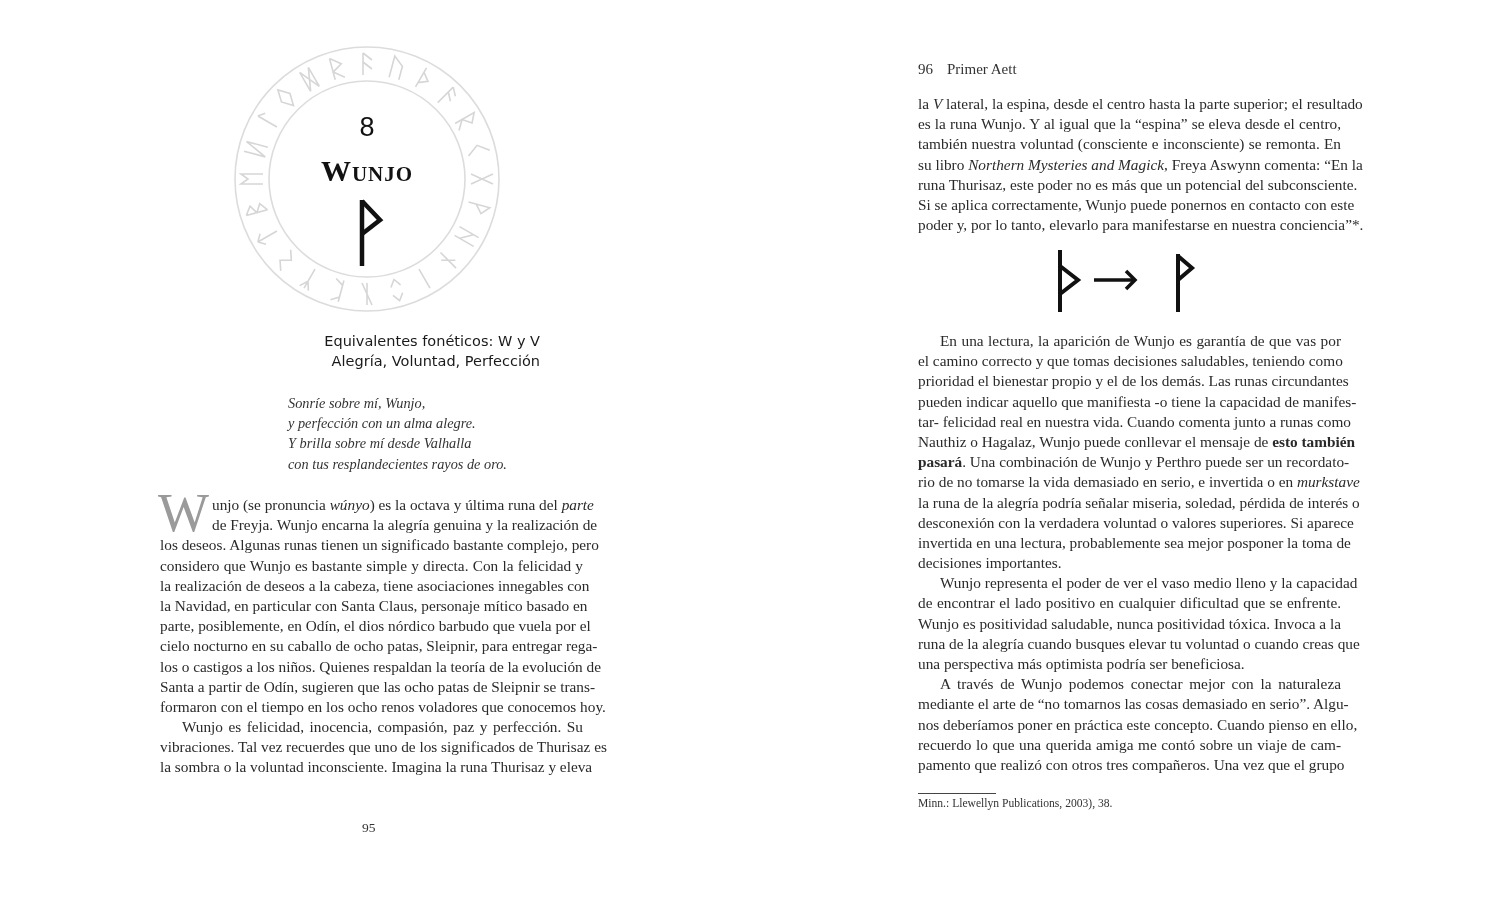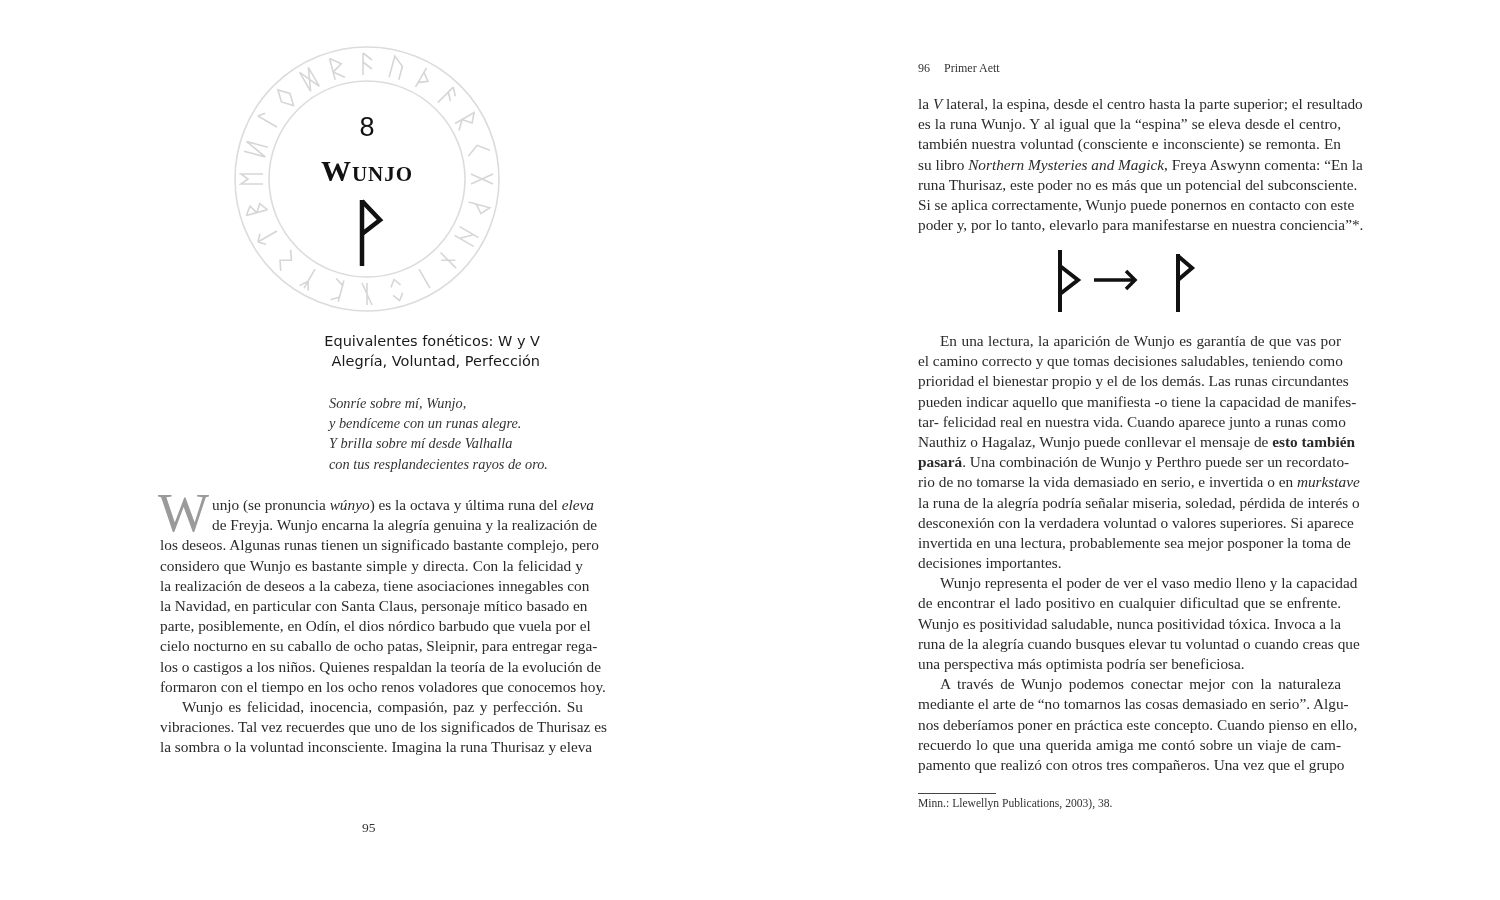--- a/index.html
+++ b/index.html
@@ -18,36 +18,36 @@
                    font-variant: small-caps; font-weight: bold; }
   .main-rune { position: absolute; left: 350px; top: 196px; width: 40px; height: 72px; }
 
   .meta { position: absolute; left: 230px; width: 310px; text-align: right;
           font-family: "DejaVu Sans", "Liberation Sans", sans-serif; font-size: 14.5px; color: #1a1a1a; }
   .meta.phon { top: 333px; }
   .meta.kw { top: 353px; }
 
   .poem { position: absolute; left: 288px; top: 393px; font-style: italic; font-size: 14.3px;
           line-height: 20.2px; color: #333; }
-  .poem div { white-space: nowrap; margin-left: 41px; }
+  .poem div { white-space: nowrap; }
 
   .body-text { position: absolute; font-size: 15.3px; line-height: 20.2px; color: #2a2a2a; text-align: justify; }
   .body-text .line { display: block; text-align: justify; text-align-last: justify; height: 20.2px; white-space: nowrap; }
   .body-text .line.last { text-align-last: left; }
   .body-text .line.indent { text-indent: 22px; }
 
   #left-body { left: 160px; top: 495px; width: 423px; }
   .dropcap { position: absolute; left: 158px; top: 490px; font-size: 54px; line-height: 46px; color: #9a9a9a;
              font-family: "Liberation Serif", serif; }
   #left-body .line.dc { padding-left: 52px; }
 
   .folio { position: absolute; font-size: 13.5px; color: #333; }
   .folio.left { left: 362px; top: 820px; }
 
-  .running-head { position: absolute; left: 918px; top: 61px; font-size: 12px; color: #333; }
+  .running-head { position: absolute; left: 918px; top: 61px; font-size: 15px; color: #333; }
   .running-head span { margin-right: 14px; }
 
   #right-body-1 { left: 918px; top: 94px; width: 423px; }
   .rune-transform { position: absolute; left: 1050px; top: 248px; width: 150px; height: 66px; }
   #right-body-2 { left: 918px; top: 331px; width: 423px; }
 
   .footnote-rule { position: absolute; left: 918px; top: 793px; width: 78px; height: 0; border-top: 1px solid #444; }
   .footnote { position: absolute; left: 918px; top: 796px; width: 423px; font-size: 11.6px; line-height: 16.5px; color: #333; }
   .footnote .line { display: block; text-align: justify; text-align-last: justify; white-space: nowrap; }
   .footnote .line.last { text-align-last: left; }
@@ -95,36 +95,37 @@
   <svg class="main-rune" viewBox="0 0 40 72">
     <path d="M12 4 L12 70" stroke="#111" stroke-width="4.5" fill="none"></path>
     <path d="M12 5 L30 24 L12 38" stroke="#111" stroke-width="4.5" fill="none" stroke-linejoin="miter"></path>
   </svg>
 
   <div class="meta phon">Equivalentes fonéticos: W y V</div>
   <div class="meta kw">Alegría, Voluntad, Perfección</div>
 
   <div class="poem">
     <div>Sonríe sobre mí, Wunjo,</div>
-    <div>y bendíceme con un runas alegre.</div>
+    <div>y perfección con un alma alegre.</div>
     <div>Y brilla sobre mí desde Valhalla</div>
     <div>con tus resplandecientes rayos de oro.</div>
   </div>
 
   <div class="dropcap">W</div>
   <div class="body-text" id="left-body">
-      <span class="line dc">unjo (se pronuncia <span class="it">wúnyo</span>) es la octava y última runa del <span class="it">eleva</span></span>
+      <span class="line dc">unjo (se pronuncia <span class="it">wúnyo</span>) es la octava y última runa del <span class="it">parte</span></span>
       <span class="line dc">de Freyja. Wunjo encarna la alegría genuina y la realización de</span>
       <span class="line">los deseos. Algunas runas tienen un significado bastante complejo, pero</span>
       <span class="line">considero que Wunjo es bastante simple y directa. Con la felicidad y</span>
       <span class="line">la realización de deseos a la cabeza, tiene asociaciones innegables con</span>
       <span class="line">la Navidad, en particular con Santa Claus, personaje mítico basado en</span>
       <span class="line">parte, posiblemente, en Odín, el dios nórdico barbudo que vuela por el</span>
       <span class="line">cielo nocturno en su caballo de ocho patas, Sleipnir, para entregar rega-</span>
       <span class="line">los o castigos a los niños. Quienes respaldan la teoría de la evolución de</span>
+      <span class="line">Santa a partir de Odín, sugieren que las ocho patas de Sleipnir se trans-</span>
       <span class="line last">formaron con el tiempo en los ocho renos voladores que conocemos hoy.</span>
       <span class="line indent">Wunjo es felicidad, inocencia, compasión, paz y perfección. Su</span>
       <span class="line">vibraciones. Tal vez recuerdes que uno de los significados de Thurisaz es</span>
       <span class="line">la sombra o la voluntad inconsciente. Imagina la runa Thurisaz y eleva</span>
     </div>
 
   <div class="folio left">95</div>
 </div>
 
 <div class="page" id="page-right"></div>
@@ -156,21 +157,21 @@
     <path d="M128 6 L128 64" stroke="#111" stroke-width="4" fill="none"></path>
     <path d="M128 8 L142 20 L128 32" stroke="#111" stroke-width="4" fill="none"></path>
   </g>
 </svg>
 
 <div class="body-text" id="right-body-2">
     <span class="line indent">En una lectura, la aparición de Wunjo es garantía de que vas por</span>
     <span class="line">el camino correcto y que tomas decisiones saludables, teniendo como</span>
     <span class="line">prioridad el bienestar propio y el de los demás. Las runas circundantes</span>
     <span class="line">pueden indicar aquello que manifiesta -o tiene la capacidad de manifes-</span>
-    <span class="line">tar- felicidad real en nuestra vida. Cuando aparece junto a runas como</span>
+    <span class="line">tar- felicidad real en nuestra vida. Cuando comenta junto a runas como</span>
     <span class="line">Nauthiz o Hagalaz, Wunjo puede conllevar el mensaje de <span class="bd">esto también</span></span>
     <span class="line"><span class="bd">pasará</span>. Una combinación de Wunjo y Perthro puede ser un recordato-</span>
     <span class="line">rio de no tomarse la vida demasiado en serio, e invertida o en <span class="it">murkstave</span></span>
     <span class="line">la runa de la alegría podría señalar miseria, soledad, pérdida de interés o</span>
     <span class="line">desconexión con la verdadera voluntad o valores superiores. Si aparece</span>
     <span class="line">invertida en una lectura, probablemente sea mejor posponer la toma de</span>
     <span class="line last">decisiones importantes.</span>
     <span class="line indent">Wunjo representa el poder de ver el vaso medio lleno y la capacidad</span>
     <span class="line">de encontrar el lado positivo en cualquier dificultad que se enfrente.</span>
     <span class="line">Wunjo es positividad saludable, nunca positividad tóxica. Invoca a la</span>

